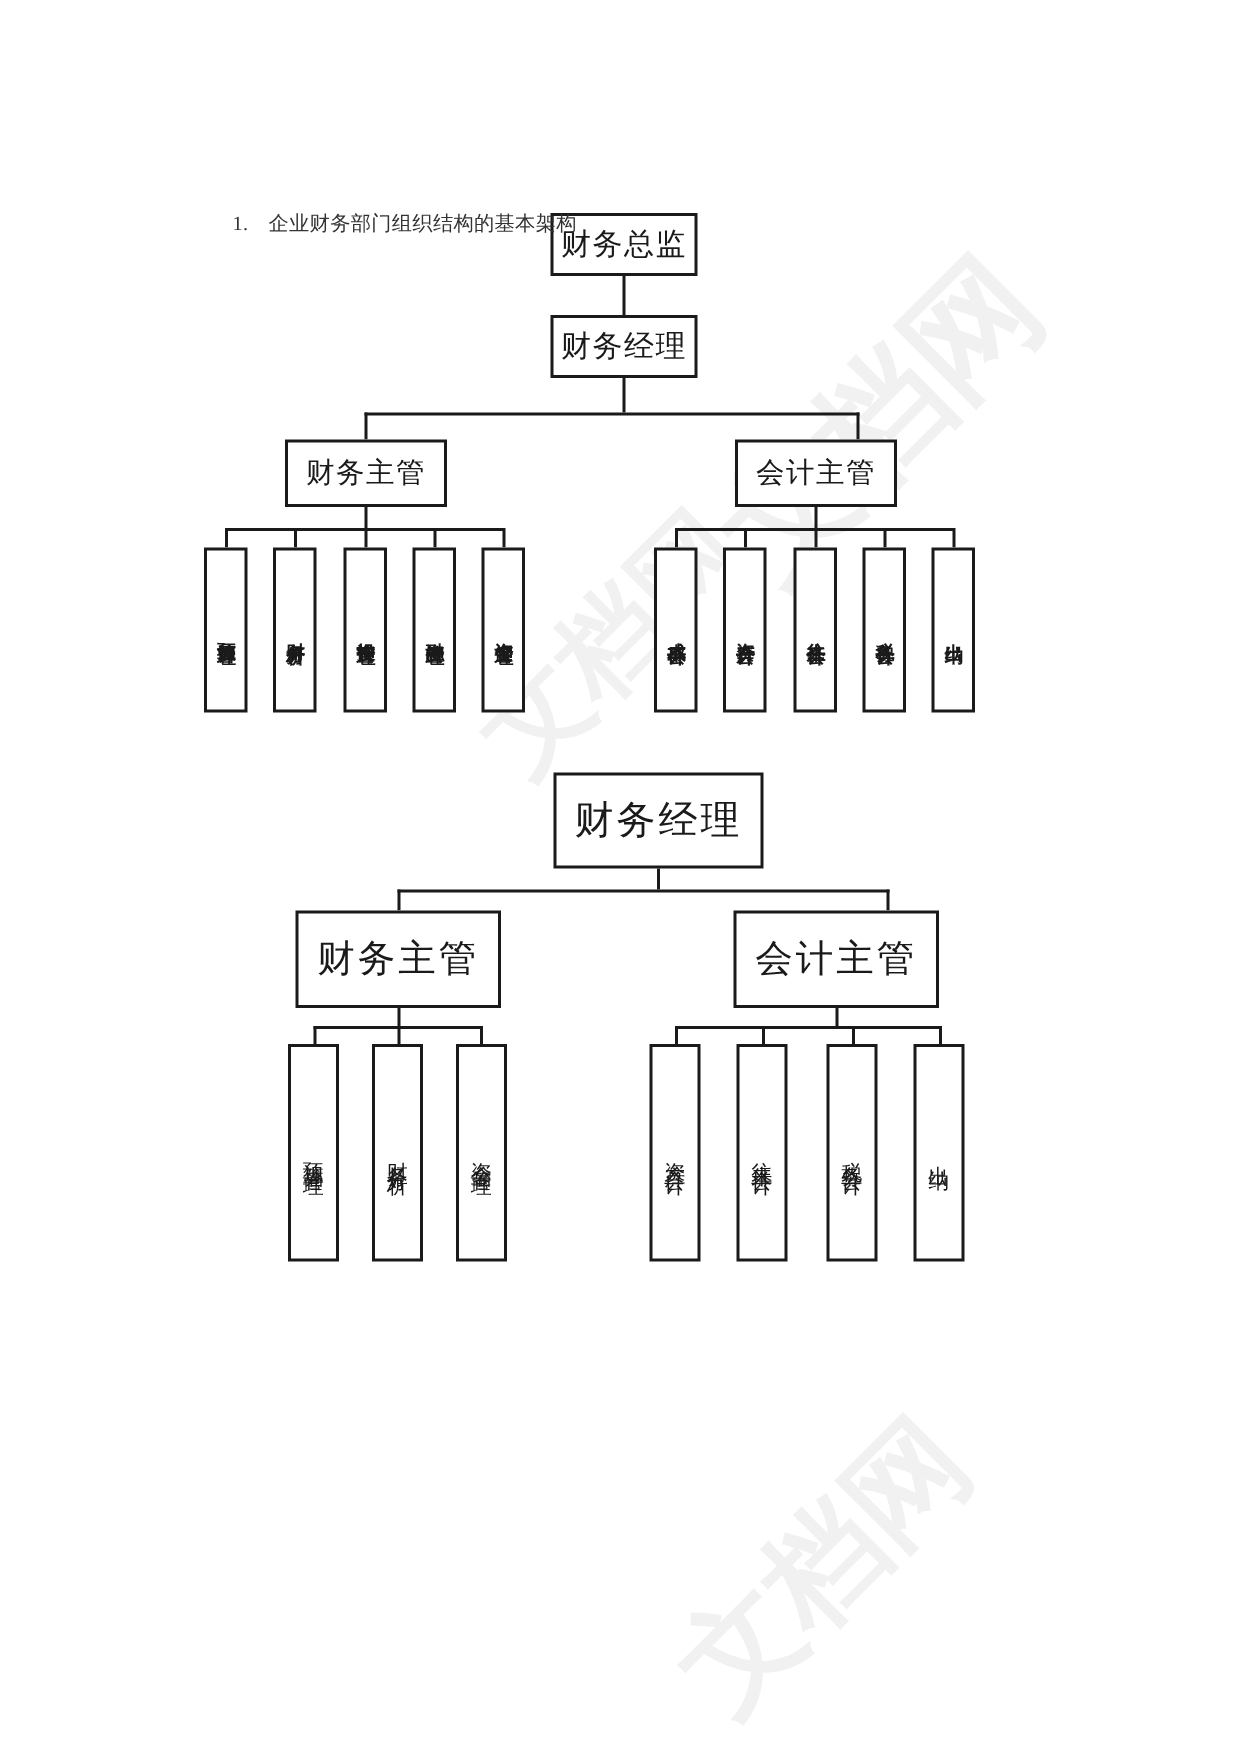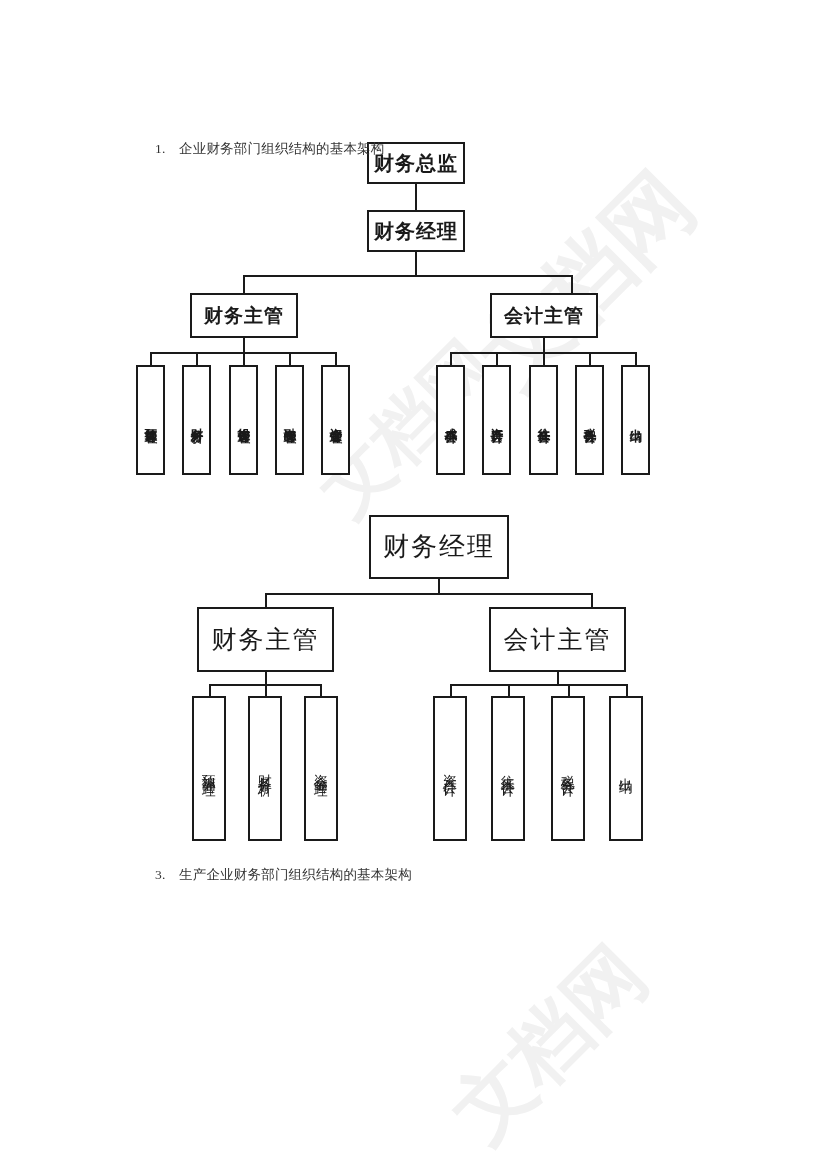--- a/index.html
+++ b/index.html
@@ -59,21 +59,21 @@
     display: flex;
     align-items: center;
     justify-content: center;
     text-align: center;
     color: #1a1a1a;
     font-family: "Liberation Sans", "DejaVu Sans", sans-serif;
     line-height: 1.05;
   }
   
   .node.h {
-    font-weight: 700;
+    font-weight: 400;
     letter-spacing: 1px;
   }
   
   .node.v {
     writing-mode: vertical-rl;
     text-orientation: upright;
     letter-spacing: 1px;
     padding: 4px 0;
   }
 
@@ -186,17 +186,14 @@
     <div class="seg vert" style="left:508px; top:179px; height:12px;"></div>
     <div class="seg vert" style="left:568px; top:179px; height:12px;"></div>
     <div class="seg vert" style="left:626px; top:179px; height:12px;"></div>
 
     <div class="node v" style="left:433px; top:191px; width:34px; height:145px;">资产会计</div>
     <div class="node v" style="left:491px; top:191px; width:34px; height:145px;">往来会计</div>
     <div class="node v" style="left:551px; top:191px; width:34px; height:145px;">税务会计</div>
     <div class="node v" style="left:609px; top:191px; width:34px; height:145px;">出纳</div>
   </div>
 
-  <div class="heading" style="left:155px; top:866px;">
-    <span class="num">3.</span><span>生产企业财务部门组织结构的基本架构</span>
-  </div>
 
 </div>
 
 </body></html>

